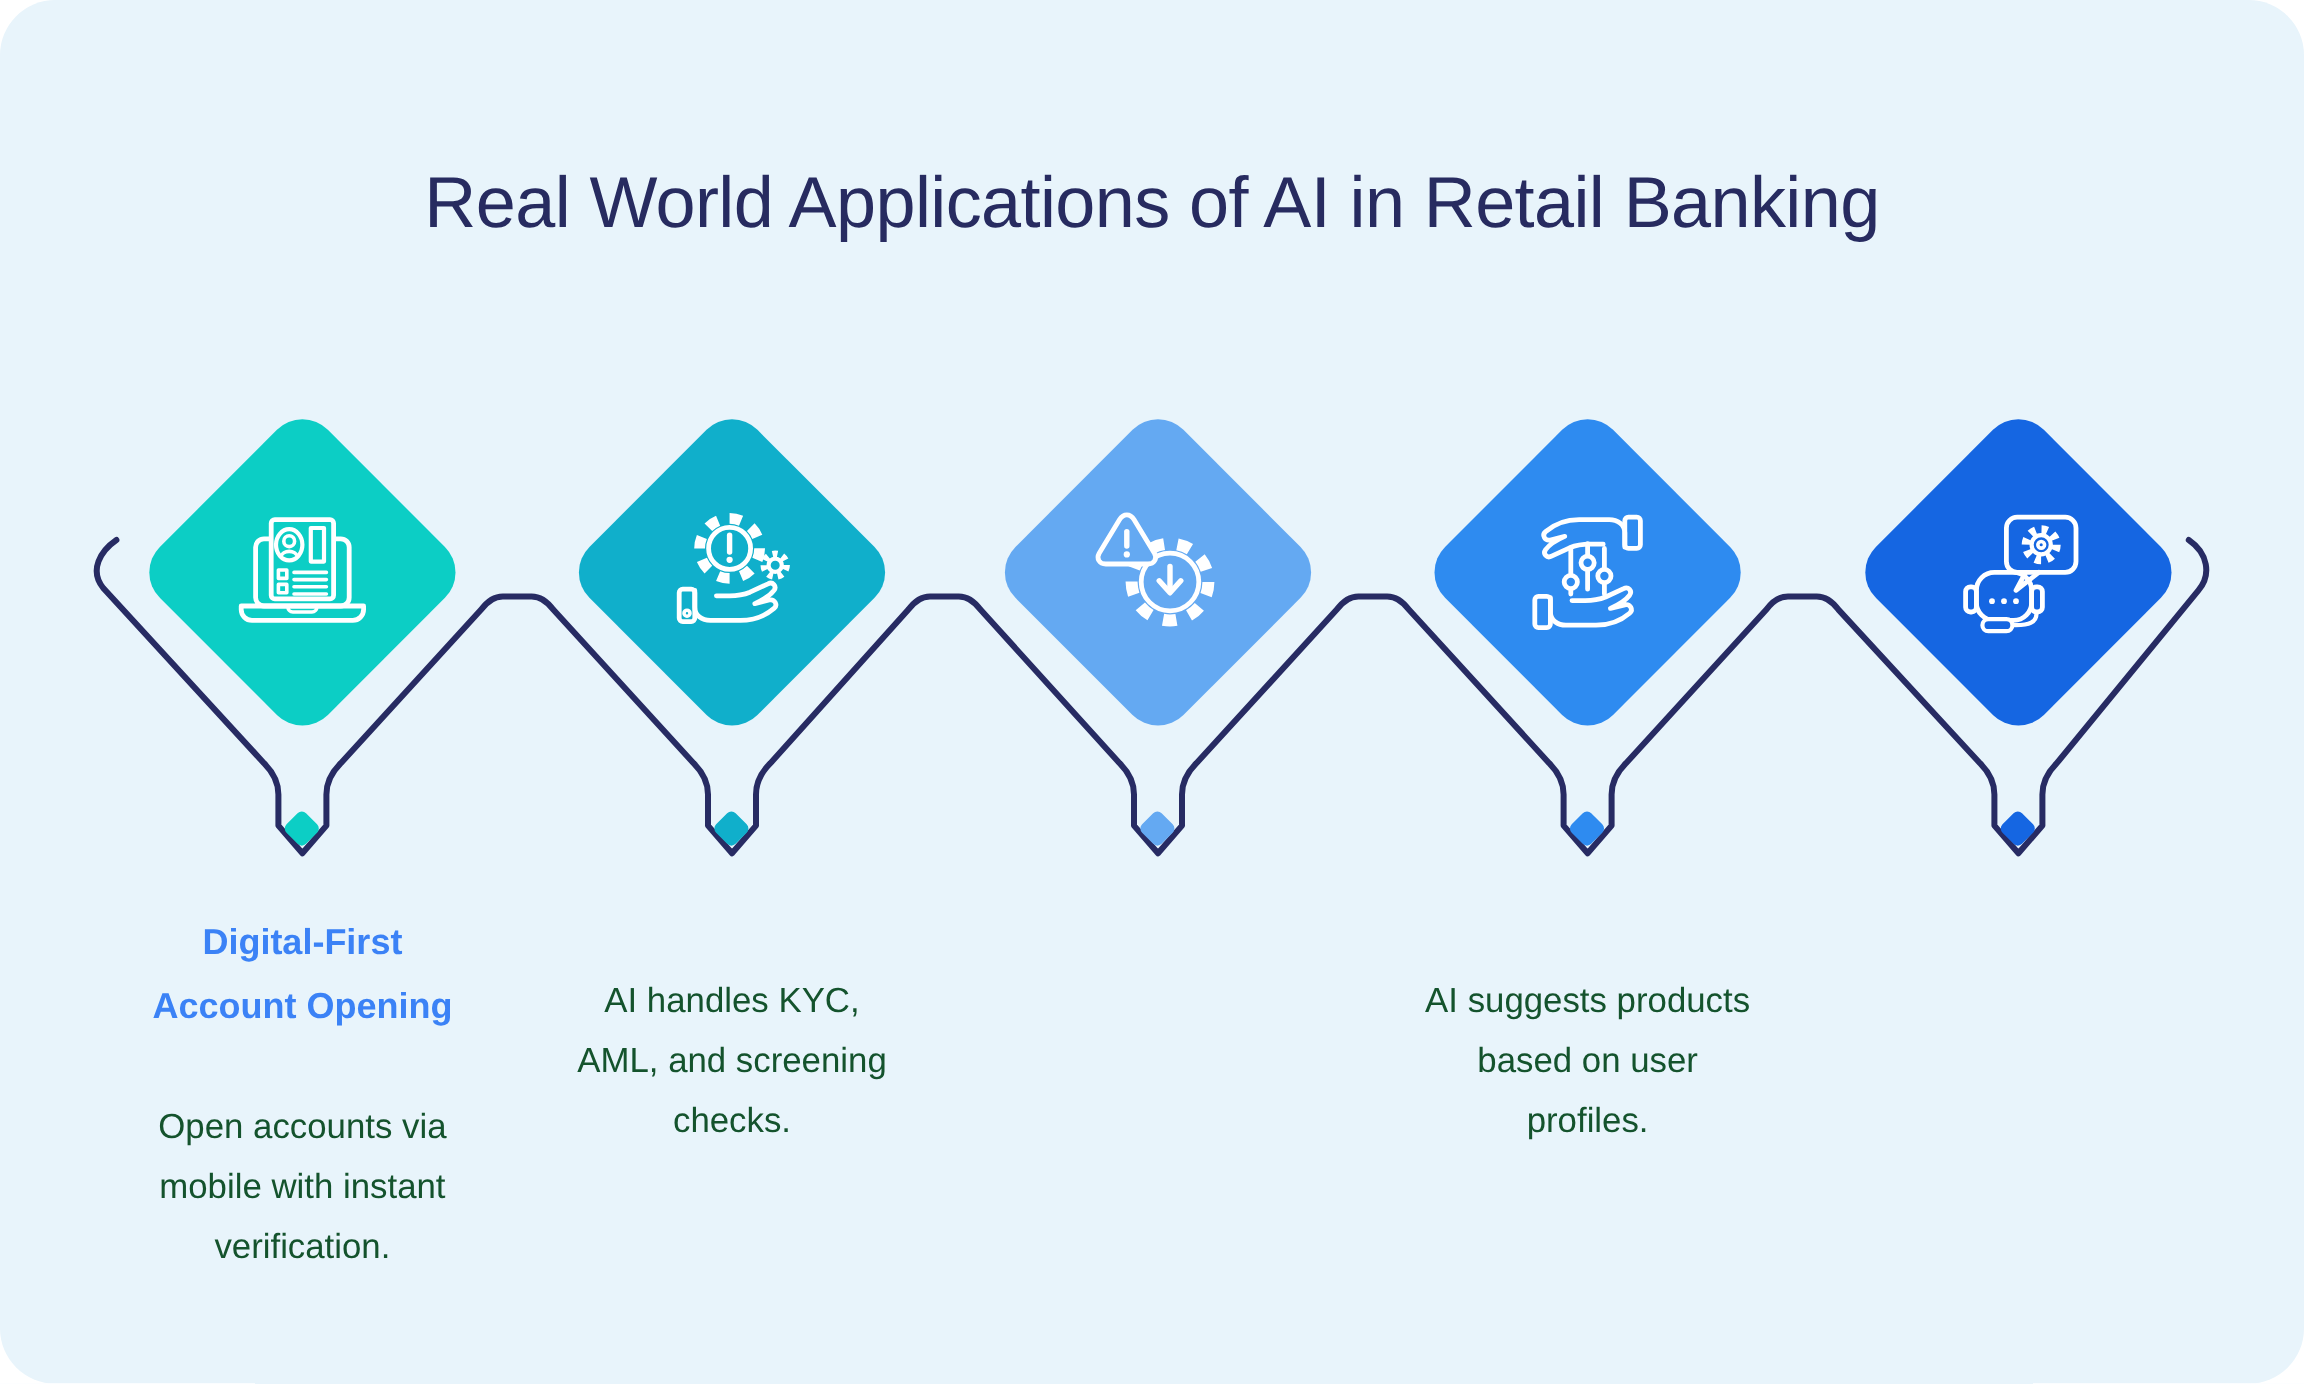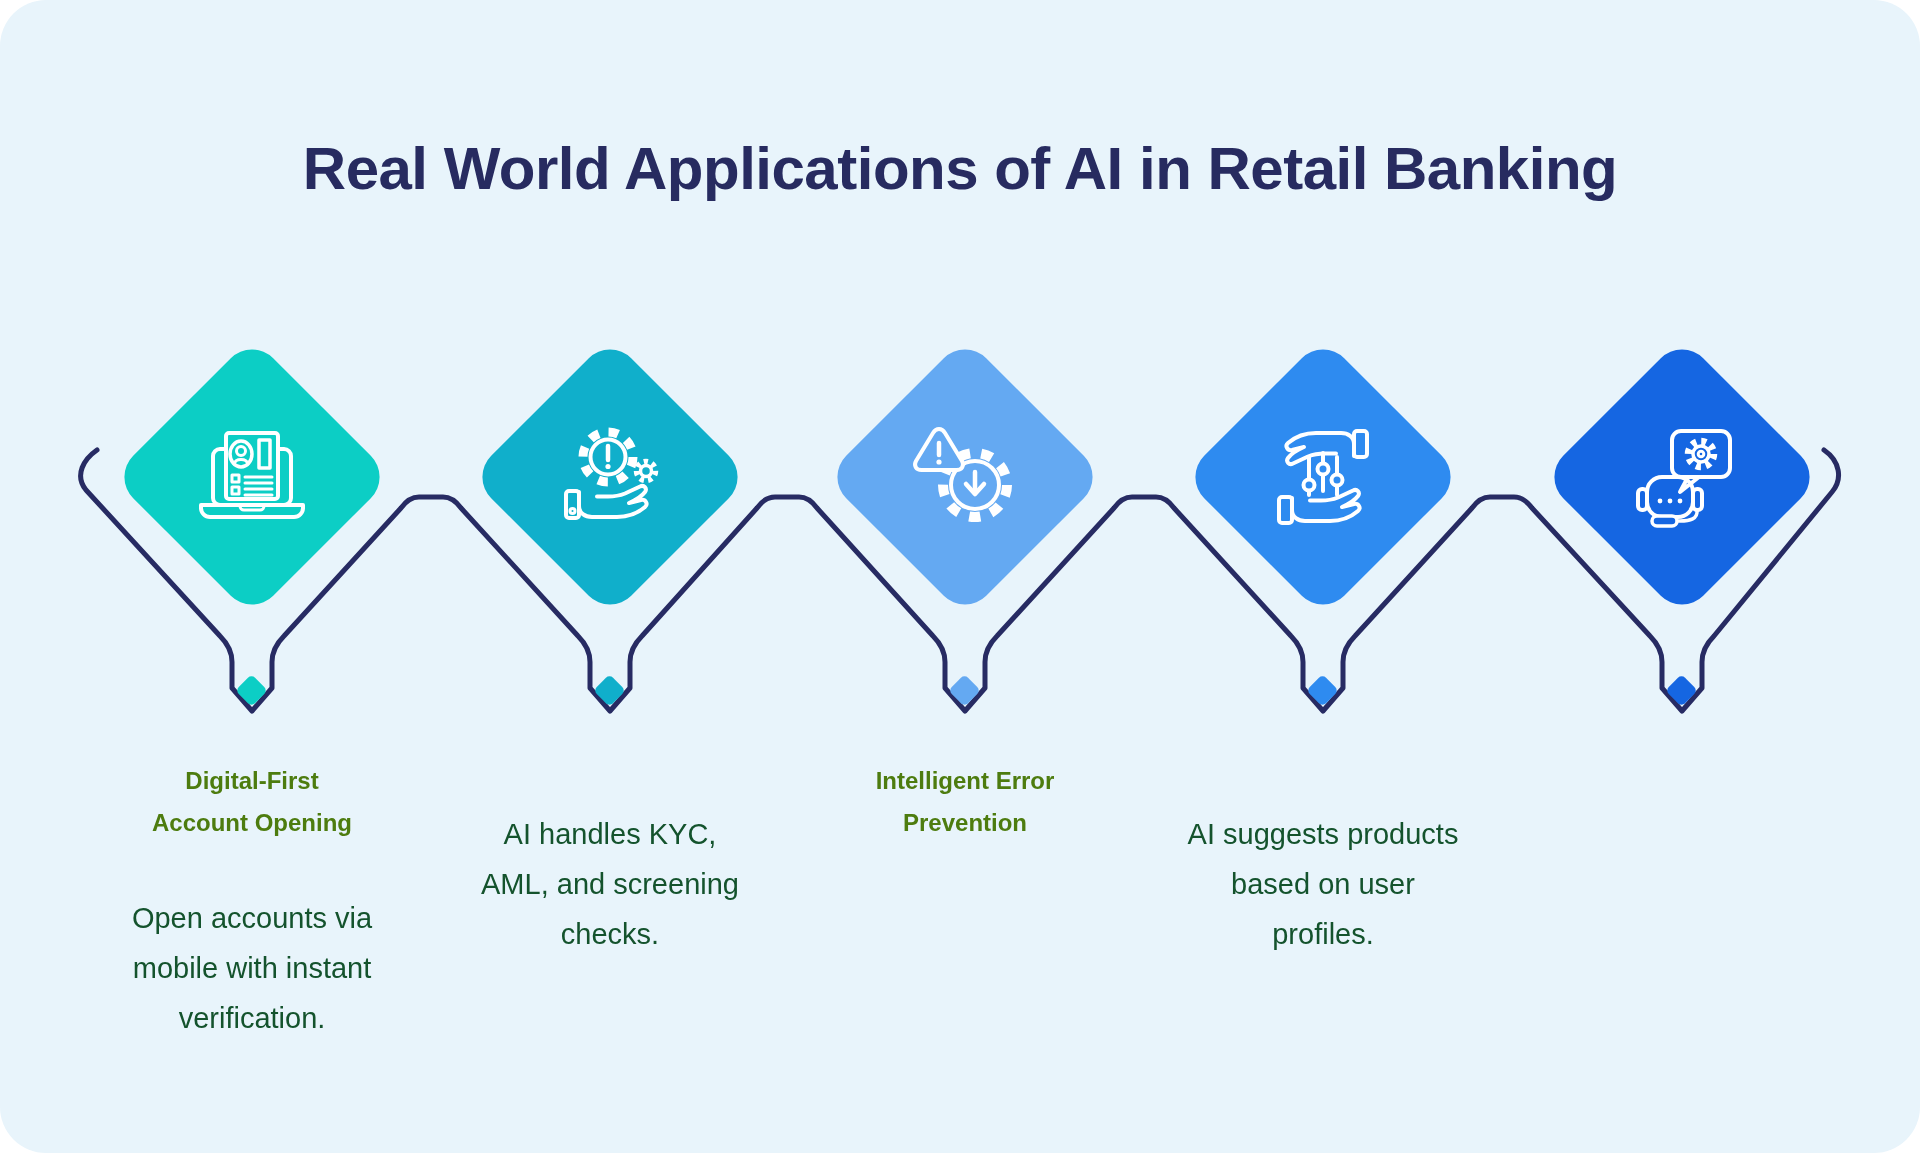--- a/index.html
+++ b/index.html
@@ -1,29 +1,29 @@
 <!DOCTYPE html>
 <html><head>
 <meta charset="utf-8">
 <style>
   html,body{margin:0;padding:0;background:#ffffff;}
   .stage{position:relative;width:1920px;height:1153px;background:#ffffff;overflow:hidden;
          font-family:"Liberation Sans","DejaVu Sans",sans-serif;}
   .card{position:absolute;inset:0;background:#E8F4FB;border-radius:46px;}
   .page-title{position:absolute;left:0;top:134px;width:1920px;text-align:center;
-              font-size:60px;font-weight:700;letter-spacing:-0.5px;color:#272B60;margin:0;}
+              font-size:60px;font-weight:400;letter-spacing:-0.5px;color:#272B60;margin:0;}
   .flow-svg{position:absolute;left:0;top:0;}
   .column{position:absolute;top:0;left:var(--cx);width:0;height:1153px;}
   .diamond{position:absolute;left:-99px;top:378px;width:198px;height:198px;border-radius:30px;
            transform:rotate(45deg);display:flex;align-items:center;justify-content:center;}
   .diamond .icon{transform:rotate(-45deg);width:128px;height:128px;}
   .bullet{position:absolute;left:-12px;top:679px;width:23px;height:23px;border-radius:5px;
           transform:rotate(45deg);}
   .textblock{position:absolute;left:-195px;top:760px;width:390px;text-align:center;}
-  .item-heading{font-size:24px;font-weight:800;line-height:1.75;color:#4d7c0f;margin:0;}
+  .item-heading{font-size:30px;font-weight:800;line-height:1.75;color:#3b82f6;margin:0;}
   .item-body{font-size:29px;font-weight:400;line-height:1.72;color:#14532d;margin:50px 0 0 0;}
   .icon *{vector-effect:none;}
 </style>
 </head>
 <body>
 
 <div class="stage">
   <div class="card"></div>
 
   <h1 class="page-title">Real World Applications of AI in Retail Banking</h1>
@@ -92,21 +92,20 @@
         <circle cx="74" cy="72" r="24"></circle>
         <path d="M74,59 v20" stroke-width="4.5"></path>
         <path d="M65,71 L74,81 L83,71" stroke-width="4.5"></path>
         <path d="M38,16 c2.5,0 4.5,1.5 6,4 l17,28 c2.5,4.5 0,9 -5.5,9 h-35 c-5.5,0 -8,-4.5 -5.5,-9 l17,-28 c1.5,-2.5 3.5,-4 6,-4 z" fill="#64A9F2"></path>
         <path d="M38,30 v12" stroke-width="4.5"></path>
         <circle cx="38" cy="49" r="2.6" fill="#FFFFFF" stroke="none"></circle>
       </svg>
     </div>
     <div class="bullet" style="background: rgb(100, 169, 242);"></div>
     <div class="textblock">
-      <h2 class="item-heading">Intelligent Error<br>Prevention</h2>
     </div>
   </div>
 
   <div class="column" style="--cx:1323px">
     <div class="diamond" style="background: rgb(46, 139, 240);">
       <svg class="icon" viewBox="0 0 128 128" fill="none" stroke="#FFFFFF" stroke-width="4" stroke-linecap="round" stroke-linejoin="round">
         <path d="M50,44 v38 M64,40 v38 M78,44 v38"></path>
         <circle cx="50" cy="72" r="5.5" fill="#2E8BF0"></circle>
         <circle cx="64" cy="56" r="5.5" fill="#2E8BF0"></circle>
         <circle cx="78" cy="67" r="5.5" fill="#2E8BF0"></circle>

